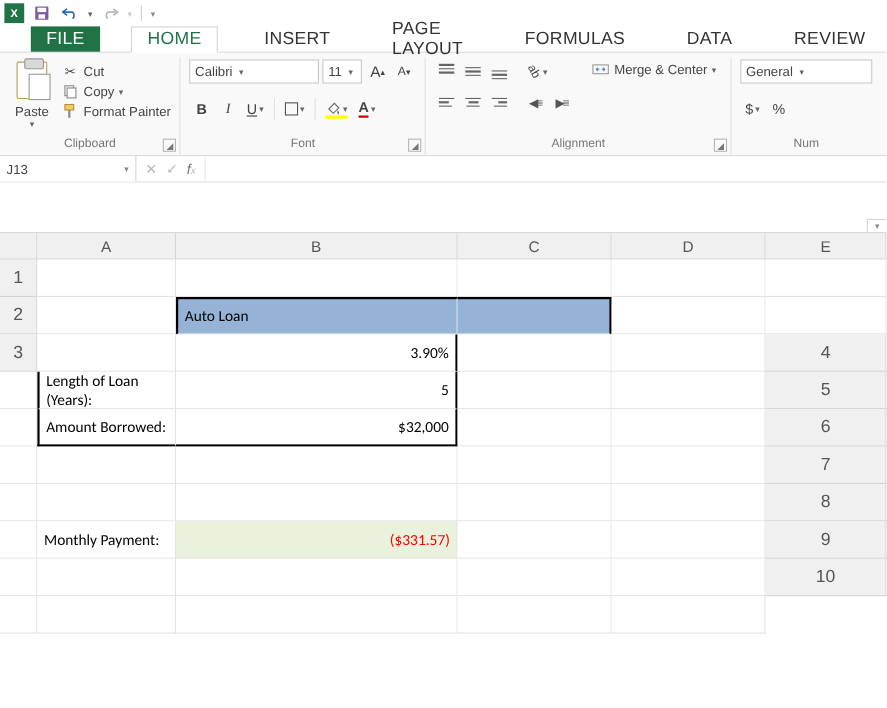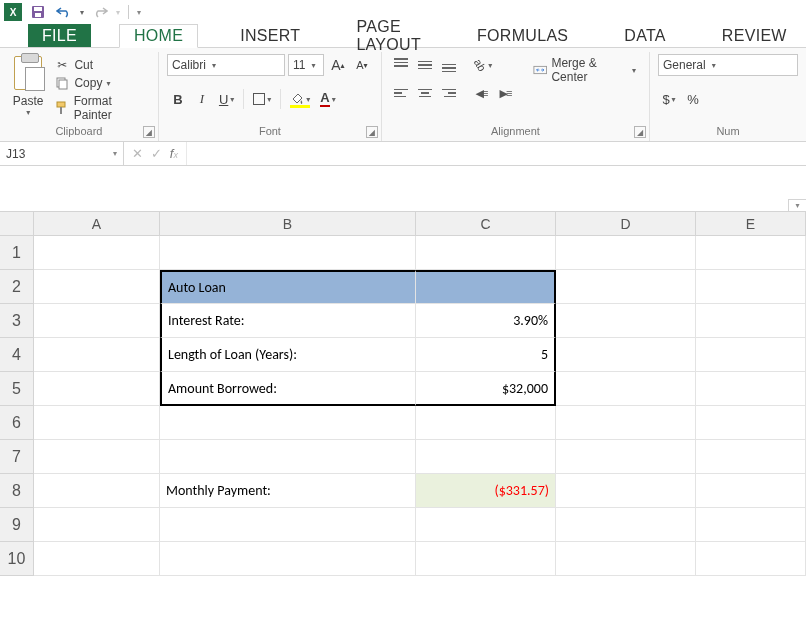--- a/index.html
+++ b/index.html
@@ -62,21 +62,21 @@
 .align-lines.right span{margin-left:auto}.align-lines.right span:nth-child(1){width:100%}.align-lines.right span:nth-child(2){width:60%}.align-lines.right span:nth-child(3){width:85%}
 .align-v { display:inline-flex; flex-direction:column; gap:2px; width:14px; height:14px; justify-content:flex-start;}
 .align-v span{height:1.5px;background:#666;width:100%;}
 .align-v.mid{justify-content:center}.align-v.bot{justify-content:flex-end}
 .wrap-merge { display:flex; flex-direction:column; gap:4px; margin-left:6px;}
 .wrap-merge .row { display:flex; align-items:center; gap:4px; cursor:pointer; border:1px solid transparent; padding:1px 4px; font-size:12px;}
 .indent-ic{ font-size:11px; letter-spacing:-2px; color:#555;}
 
 
 .number-group .top{ margin-bottom:6px;}
-.number-group .combo{ width:140px;}
+.number-group .combo{ width:120px;}
 .number-group .bot{ display:flex; gap:2px;}
 
 
 .fbar { height:24px; border-bottom:1px solid #d4d4d4; display:flex; align-items:stretch; background:#fff;}
 .namebox { width:124px; border-right:1px solid #d4d4d4; display:flex; align-items:center; padding:0 6px; font-size:12px; background:#fff;}
 .namebox .dd{ margin-left:auto; font-size:8px; color:#888;}
 .fx-btns { display:flex; align-items:center; gap:8px; padding:0 8px; border-right:1px solid #e9e9e9;}
 .fx-btns span{ color:#b8b8b8; cursor:pointer; font-size:13px;}
 .fx-btns .fx{ font-style:italic; color:#777; font-size:13px;}
 .formula-input{ flex:1; padding:0 6px; display:flex; align-items:center; font-size:12px;}
@@ -365,21 +365,20 @@
 
   <div class="rowhdr">2</div>
   <div class="cell"></div>
   <div class="cell hdr-blue box-t box-l">Auto Loan</div>
   <div class="cell hdr-blue box-t box-r"></div>
   <div class="cell"></div>
   <div class="cell"></div>
 
   <div class="rowhdr">3</div>
   <div class="cell"></div>
-  <div class="cell box-l">Interest Rate:</div>
   <div class="cell right box-r">3.90%</div>
   <div class="cell"></div>
   <div class="cell"></div>
 
   <div class="rowhdr">4</div>
   <div class="cell"></div>
   <div class="cell box-l">Length of Loan (Years):</div>
   <div class="cell right box-r">5</div>
   <div class="cell"></div>
   <div class="cell"></div>

